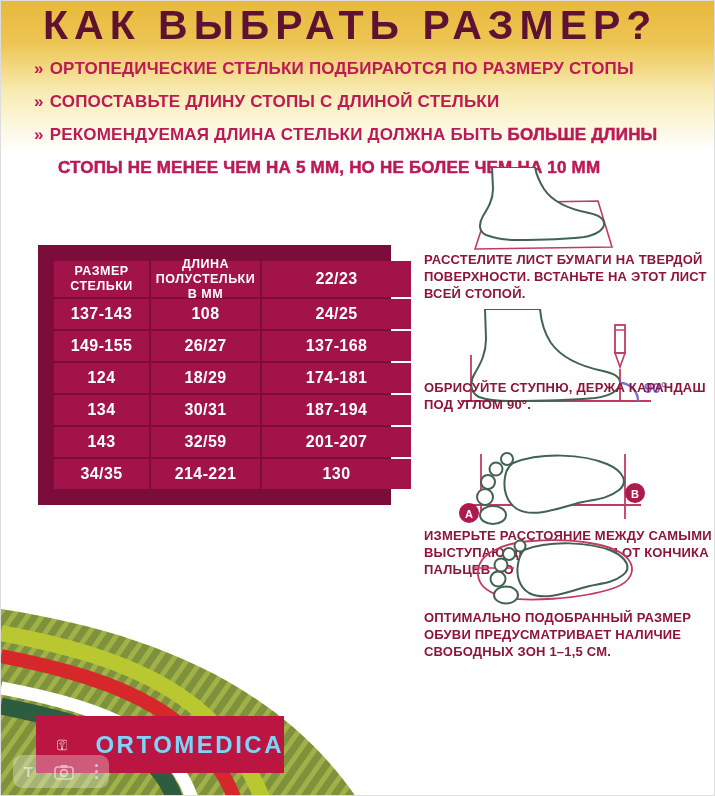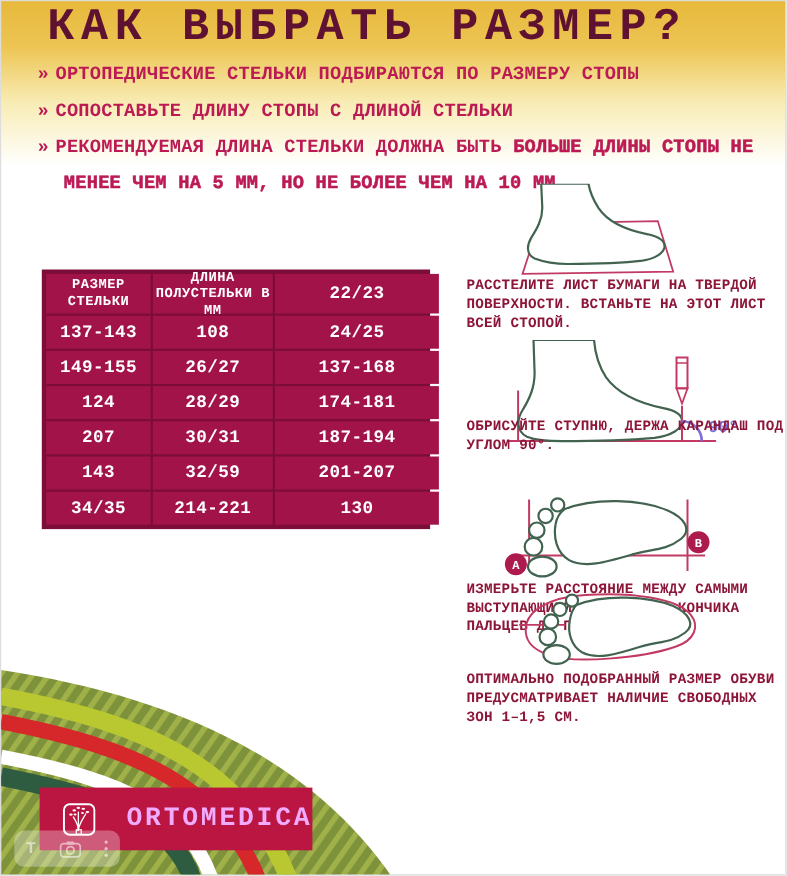--- a/index.html
+++ b/index.html
@@ -1,56 +1,56 @@
 <!DOCTYPE html>
 <html><head>
 <meta charset="utf-8">
 <style>
   html,body{margin:0;padding:0;background:#e9e9e9;}
   #canvas{
     position:relative;width:715px;height:796px;margin:0 auto;overflow:hidden;
     background:linear-gradient(180deg,#e7b93c 0px,#edc554 42px,#f8ecb4 92px,#ffffff 150px,#ffffff 100%);
-    font-family:Liberation Mono, monospace;
+    font-family:Liberation Sans, sans-serif;
     border:1px solid #ddd;box-sizing:border-box;
   }
   .abs{position:absolute;}
   #title{
     left:42px;top:1px;width:660px;
     font-size:41px;font-weight:800;letter-spacing:6px;color:#5e1130;white-space:nowrap;
   }
   #bullets{
     left:33px;top:51px;width:672px;color:#bc1a55;
     font-size:17px;font-weight:700;line-height:33px;letter-spacing:0.2px;
   }
   .bullet{padding-left:24px;text-indent:-24px;}
   .bullet .mk{margin-right:6px;}
   .xbold{font-weight:900;-webkit-text-stroke:0.5px #bc1a55;}
   
   #sizetable{
     left:37px;top:244px;width:353px;
     display:grid;grid-template-columns:95px 109px 149px;grid-auto-rows:30px;
-    grid-template-rows:36px;gap:2px;background:#7c0c3a;padding:4px;box-sizing:border-box;
+    grid-template-rows:36px;gap:2px;background:#7c0c3a;padding:16px;box-sizing:border-box;
   }
   .tcell{
     background:#a21349;color:#ffffff;display:flex;align-items:center;justify-content:center;
     text-align:center;font-weight:700;font-size:16px;letter-spacing:0.4px;
   }
   .thead{font-size:12.5px;line-height:15px;letter-spacing:0.5px;}
   
   .caption{
     left:423px;width:292px;color:#8d1538;font-size:13px;font-weight:700;
     line-height:17px;letter-spacing:0.2px;
   }
   #cap1{top:250px;} #cap2{top:378px;} #cap3{top:526px;} #cap4{top:608px;}
   
   #logo-box{
     left:35px;top:715px;width:248px;height:57px;background:#bb1541;
     display:flex;align-items:center;
   }
-  #logo-text{color:#f0abfc;font-size:24px;font-weight:700;letter-spacing:2.5px;margin-left:28px;}
+  #logo-text{color:#7dd3fc;font-size:24px;font-weight:700;letter-spacing:2.5px;margin-left:28px;}
   #tree-wrap{margin-left:21px;width:40px;height:40px;}
   
   #ghost-bar{
     left:12px;top:754px;width:96px;height:33px;border-radius:9px;
     background:rgba(255,255,255,0.30);display:flex;align-items:center;justify-content:space-around;
   }
   #ghost-bar svg{opacity:0.55;}
   .ghost-t{color:rgba(255,255,255,0.55);font-size:15px;font-weight:700;}
   .dotcol{display:flex;flex-direction:column;gap:3px;}
   .dotcol i{width:3px;height:3px;border-radius:50%;background:rgba(255,255,255,0.6);}
@@ -76,23 +76,23 @@
     <div class="tcell">137-143</div>
     <div class="tcell">108</div>
 
     <div class="tcell">24/25</div>
     <div class="tcell">149-155</div>
 
     <div class="tcell">26/27</div>
     <div class="tcell">137-168</div>
     <div class="tcell">124</div>
 
-    <div class="tcell">28/29</div>
+    <div class="tcell">18/29</div>
     <div class="tcell">174-181</div>
-    <div class="tcell">207</div>
+    <div class="tcell">134</div>
 
     <div class="tcell">30/31</div>
     <div class="tcell">187-194</div>
     <div class="tcell">143</div>
 
     <div class="tcell">32/59</div>
     <div class="tcell">201-207</div>
 
     <div class="tcell">34/35</div>
     <div class="tcell">214-221</div>

